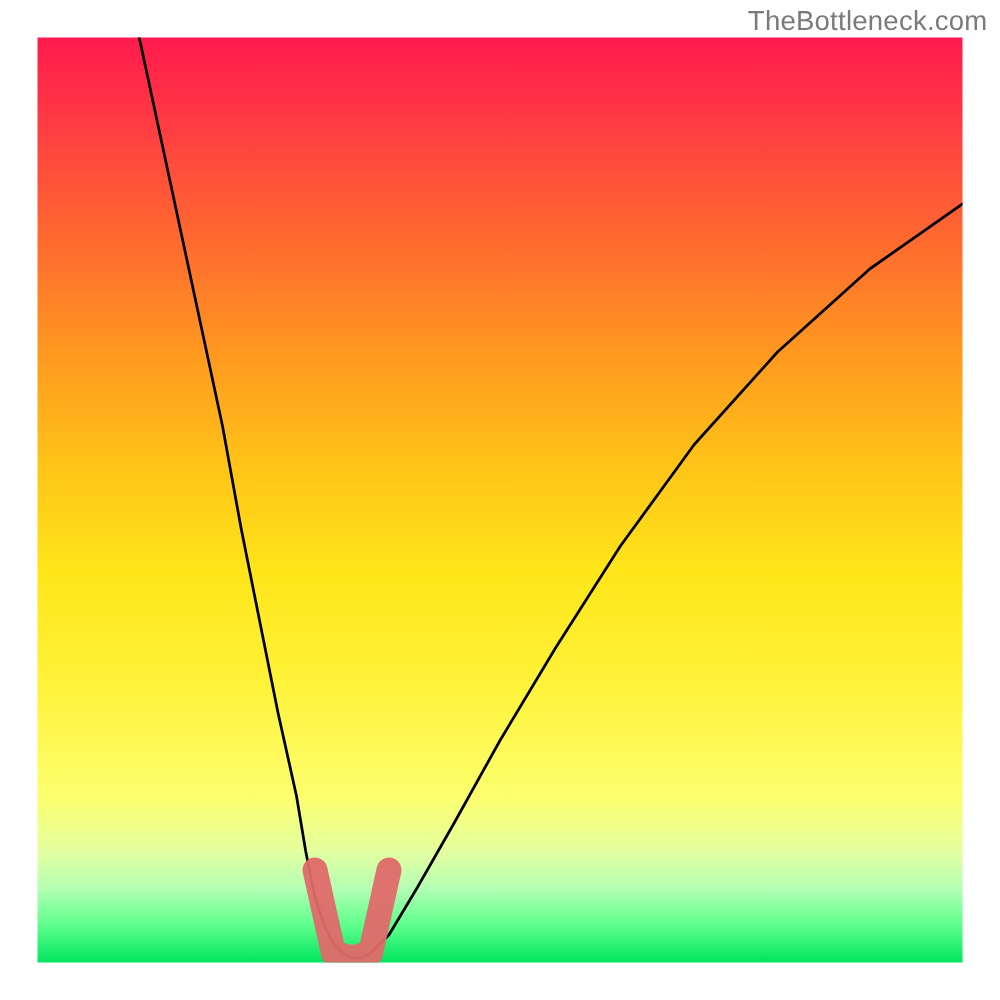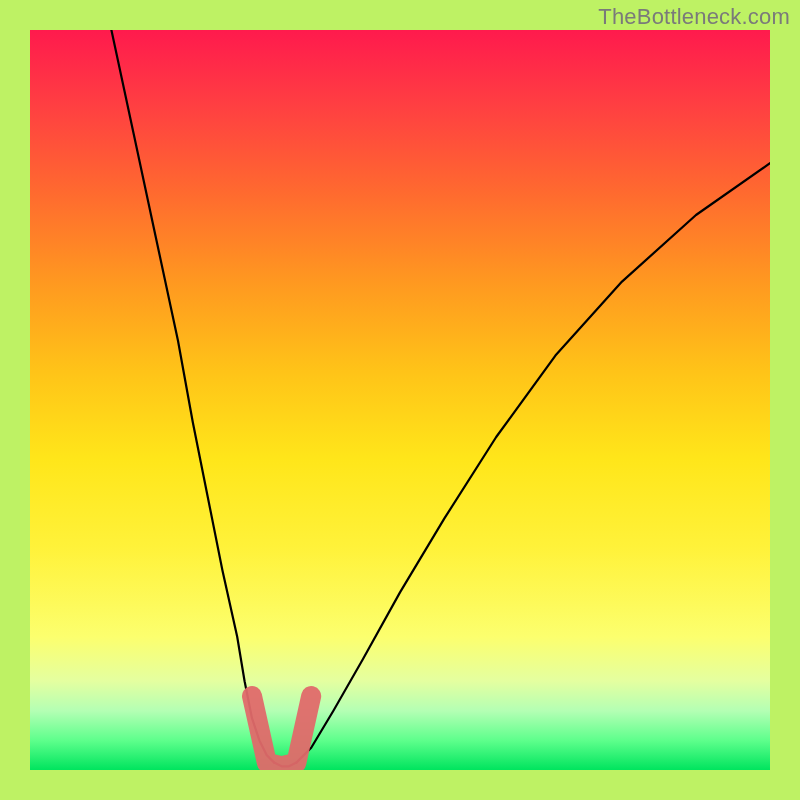--- a/index.html
+++ b/index.html
@@ -9,21 +9,21 @@
     height: 800px;
     background: #000;
     overflow: hidden;
   }
   .frame {
     position: absolute;
     left: 0;
     top: 0;
     width: 800px;
     height: 800px;
-    background: #bef264;
+    background: #ffffff;
   }
   .plot {
     position: absolute;
     left: 30px;
     top: 30px;
     width: 740px;
     height: 740px;
     background: linear-gradient(to bottom,
       #ff1a4d 0%,
       #ff3e42 10%,

